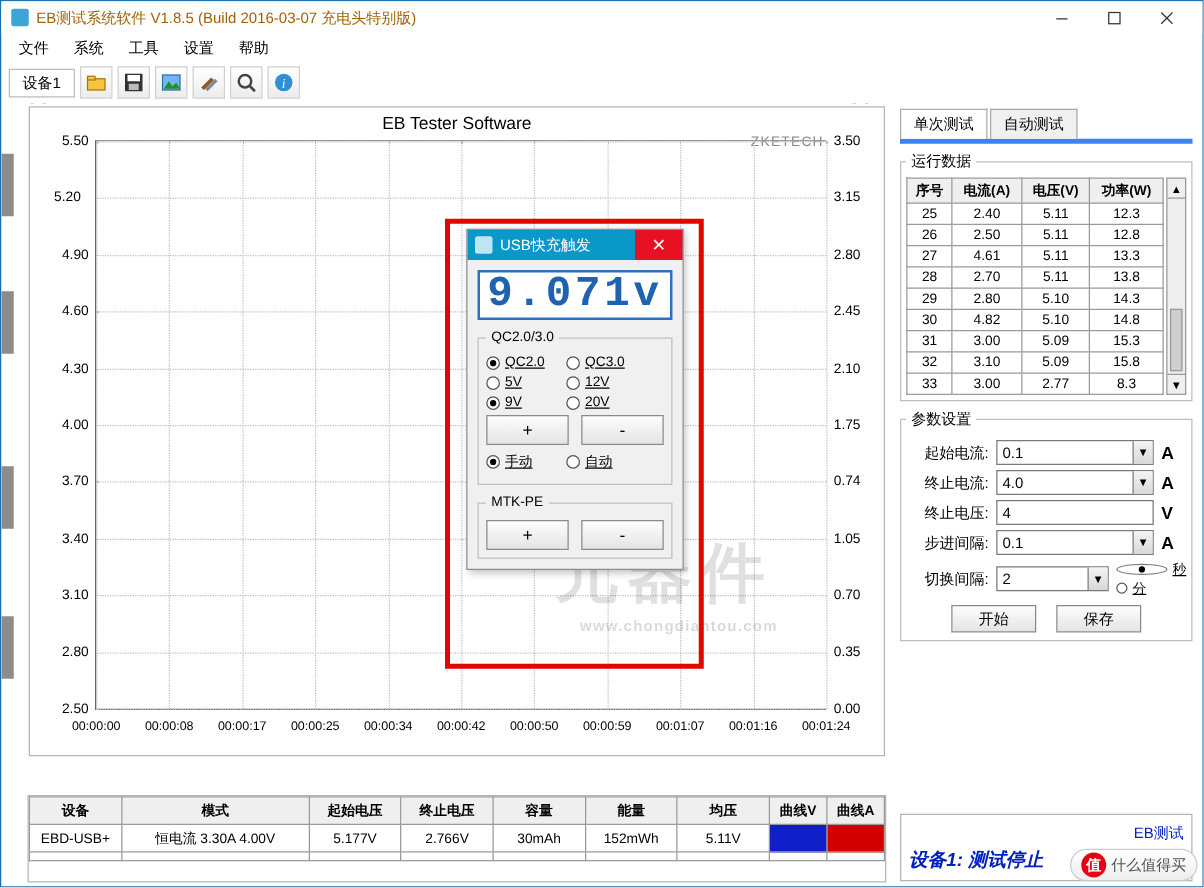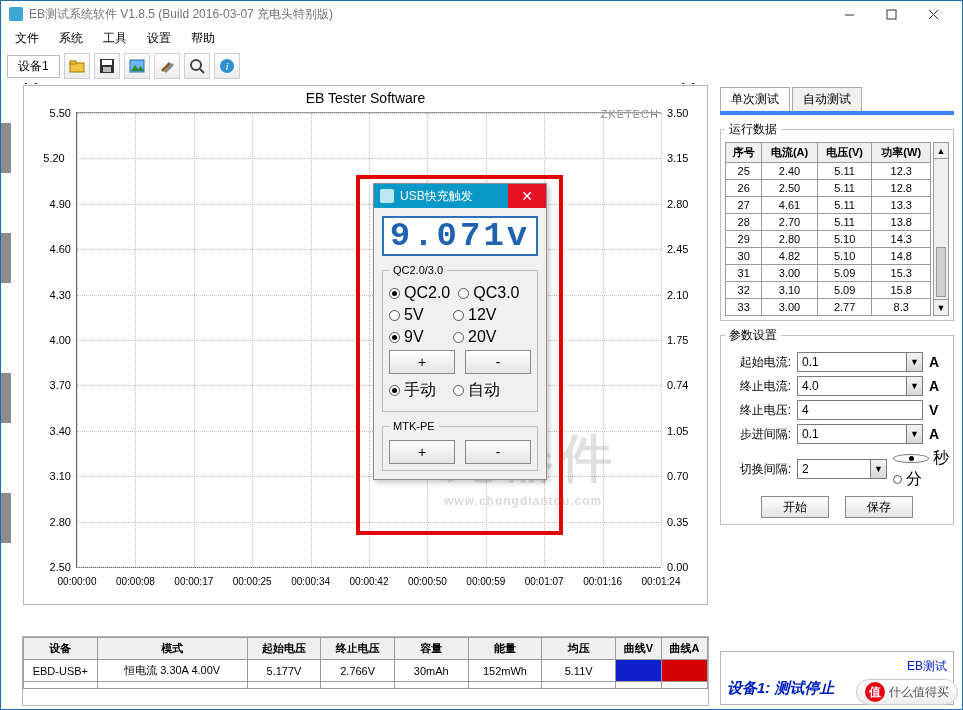--- a/index.html
+++ b/index.html
@@ -2,21 +2,21 @@
 <html><head>
 <meta charset="utf-8">
 <style>
   * { box-sizing: border-box; }
   html, body { margin:0; padding:0; font-family: "Microsoft YaHei", Tahoma, sans-serif; font-size:12px; color:#000; background:#fff; }
   #app { width:963px; height:710px; position:relative; background:#fff; border:1px solid #1a6fb0; overflow:hidden; }
 
   
   #titlebar { height:26px; background:#fff; display:flex; align-items:center; padding:0 8px; }
   #titlebar .wicon { width:14px; height:14px; background:#3da4d6; margin-right:6px; border-radius:2px; }
-  #titlebar .ttxt { flex:1; color:#737373; white-space:pre; }
+  #titlebar .ttxt { flex:1; color:#a16207; white-space:pre; }
   .wbtns { display:flex; }
   .wbtn { width:42px; height:22px; display:flex; align-items:center; justify-content:center; color:#555; }
   .wbtn svg { pointer-events:none; }
 
   
   #menubar { height:22px; display:flex; align-items:center; padding:0 4px; gap:0; }
   #menubar .mitem { padding:2px 10px; }
 
   
   #toolbar { height:34px; display:flex; align-items:center; gap:4px; padding:0 6px; }
@@ -45,37 +45,37 @@
   #redbox { position:absolute; left:355px; top:92px; width:207px; height:360px; border:4px solid #e10600; }
   #popup { position:absolute; left:372px; top:100px; width:174px; border:1px solid #8e8e8e; box-shadow:2px 2px 6px rgba(0,0,0,.25); background:#f0f0f0; }
   #popup-title { height:24px; background:#0a98c9; display:flex; align-items:center; color:#fff; }
   #popup-title .picon { width:14px; height:14px; background:#bde6f3; margin:0 6px; border-radius:2px; }
   #popup-title .ptxt { flex:1; font-size:12px; }
   .p-close { width:38px; height:24px; background:#e81123; display:flex; align-items:center; justify-content:center; color:#fff; font-size:14px; }
   #lcd { margin:8px; height:40px; border:2px solid #2f6fbf; background:#fff; font-family:"DS-Digital","Courier New",monospace; font-size:34px; color:#1f63b0; font-weight:bold; letter-spacing:3px; text-align:center; line-height:36px; }
   .fieldset { margin:4px 8px 8px 8px; border:1px solid #bfbfbf; padding:4px 6px 6px 6px; }
   .fieldset legend { font-size:11px; padding:0 4px; }
   .radio-row { display:flex; gap:8px; margin:4px 0; }
-  .radio-opt { display:flex; align-items:center; gap:4px; font-size:16px; min-width:56px; }
+  .radio-opt { display:flex; align-items:center; gap:4px; font-size:11px; min-width:56px;text-decoration:underline; }
   .radio-dot { width:11px; height:11px; border:1px solid #555; border-radius:50%; display:flex; align-items:center; justify-content:center; background:#fff; }
   .radio-dot.sel::after { content:""; width:5px; height:5px; background:#000; border-radius:50%; display:block; }
   .pbtn-row { display:flex; gap:10px; margin-top:4px; }
   .pbtn { flex:1; height:24px; border:1px solid #8a8a8a; background:linear-gradient(#fdfdfd,#e4e4e4); text-align:center; font-size:14px; line-height:22px; }
 
   
   #bottom-table { position:absolute; left:22px; right:8px; bottom:4px; height:68px; outline:1px solid #b5b5b5; }
   #bottom-table table { width:100%; border-collapse:collapse; table-layout:fixed; font-size:11px; }
   #bottom-table th, #bottom-table td { border:1px solid #9a9a9a; padding:3px 4px; text-align:center; }
   #bottom-table th { background:#efefef; }
   .cell-blue { background:#1020c8; }
   .cell-red { background:#d40000; }
 
   
   #watermark { position:absolute; left:420px; top:338px; font-size:52px; color:rgba(0,0,0,.12); font-weight:bold; pointer-events:none; letter-spacing:6px; }
-  #watermark small { display:block; font-size:12px; letter-spacing:1px; color:rgba(0,0,0,.15); }
+  #watermark small { display:block; font-size:12px; letter-spacing:1px; color:rgba(0,0,0,.15);margin-left:20px; }
 
   
   .rtabs { display:flex; border-bottom:4px solid #3b82f6; }
   .rtab { padding:3px 10px; border:1px solid #aaa; border-bottom:none; margin-right:2px; background:#f0f0f0; font-size:12px; }
   .rtab:first-child { background:#fff; }
 
   fieldset.gs { border:1px solid #bfbfbf; padding:4px; margin:0; }
   fieldset.gs legend { font-size:12px; padding:0 4px; }
 
   #runtable { width:100%; border-collapse:collapse; font-size:11px; }

